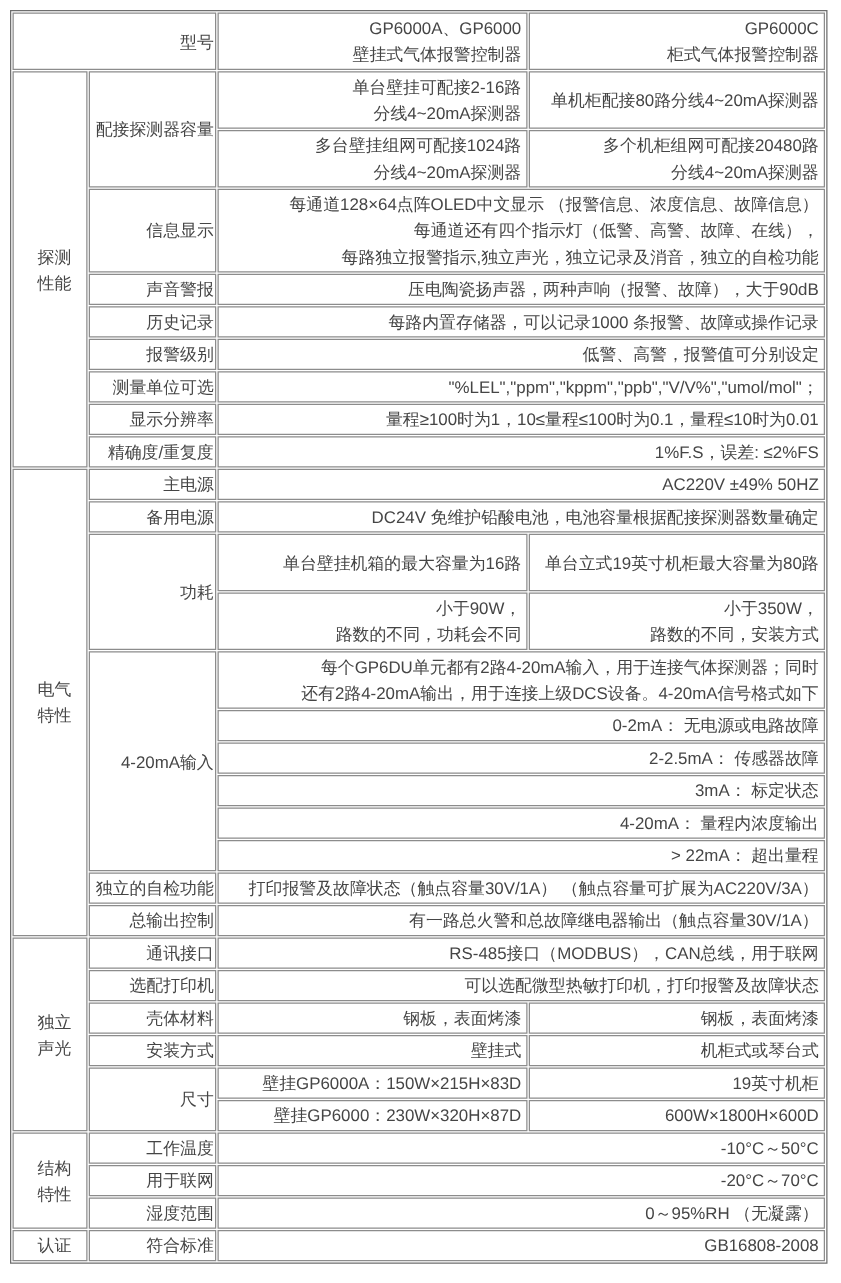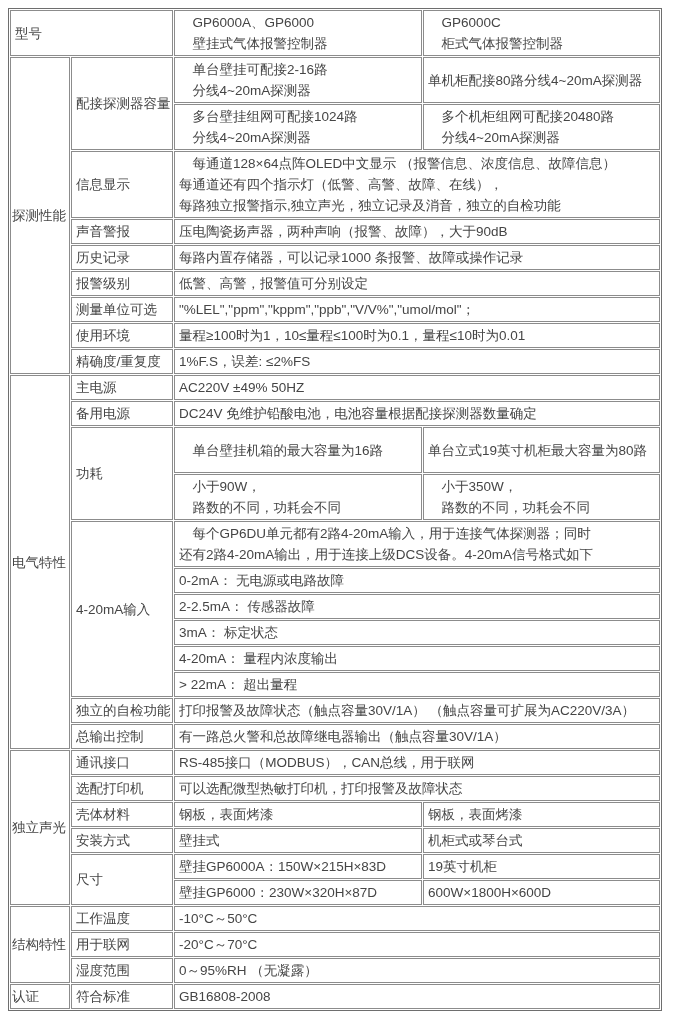--- a/index.html
+++ b/index.html
@@ -9,31 +9,32 @@
     font-size: 13.5px;
     color: #454545;
   }
   table.spec {
     width: 654px;
     table-layout: fixed;
     border-collapse: separate;
     border-spacing: 1px;
     border: 1px solid #6e6e6e;
     background: #ffffff;
+    text-align: right;
   }
   td {
     border: 1px solid #8c8c8c;
     padding: 1px 4px;
     vertical-align: middle;
     line-height: 21px;
     white-space: pre-line;
     overflow-wrap: anywhere;
     background: #ffffff;
   }
-  td.grp { padding: 1px 1px; }
+  td.grp { padding: 1px 12px; }
   td.lbl { padding-right: 1px; }
   td.h2  { height: 42px; }
 </style>
 </head>
 <body>
 
 <table class="spec" cellspacing="1">
   <colgroup>
     <col style="width:60px">
       <col style="width:102px">
@@ -79,21 +80,21 @@
   </tr>
   <tr>
     <td class="lbl">报警级别</td>
     <td colspan="2">低警、高警，报警值可分别设定</td>
   </tr>
   <tr>
     <td class="lbl">测量单位可选</td>
     <td colspan="2">"%LEL","ppm","kppm","ppb","V/V%","umol/mol"；</td>
   </tr>
   <tr>
-    <td class="lbl">使用环境</td>
+    <td class="lbl">显示分辨率</td>
     <td colspan="2">量程≥100时为1，10≤量程≤100时为0.1，量程≤10时为0.01</td>
   </tr>
   <tr>
     <td class="lbl">精确度/重复度</td>
     <td colspan="2">1%F.S，误差: ≤2%FS</td>
   </tr>
 
   <tr>
     <td rowspan="12" class="grp">电气特性</td>
     <td class="lbl">主电源</td>
@@ -105,21 +106,21 @@
   </tr>
   <tr>
     <td rowspan="2" class="lbl">功耗</td>
     <td class="h2">　单台壁挂机箱的最大容量为16路</td>
     <td class="h2">单台立式19英寸机柜最大容量为80路</td>
   </tr>
   <tr>
     <td>　小于90W，
 　路数的不同，功耗会不同</td>
     <td>　小于350W，
-　路数的不同，功耗会不同</td>
+　路数的不同，安装方式</td>
   </tr>
   <tr>
     <td rowspan="6" class="lbl">4-20mA输入</td>
     <td colspan="2">　每个GP6DU单元都有2路4-20mA输入，用于连接气体探测器；同时
 还有2路4-20mA输出，用于连接上级DCS设备。4-20mA信号格式如下</td>
   </tr>
   <tr>
     <td colspan="2">0-2mA： 无电源或电路故障</td>
   </tr>
   <tr>

